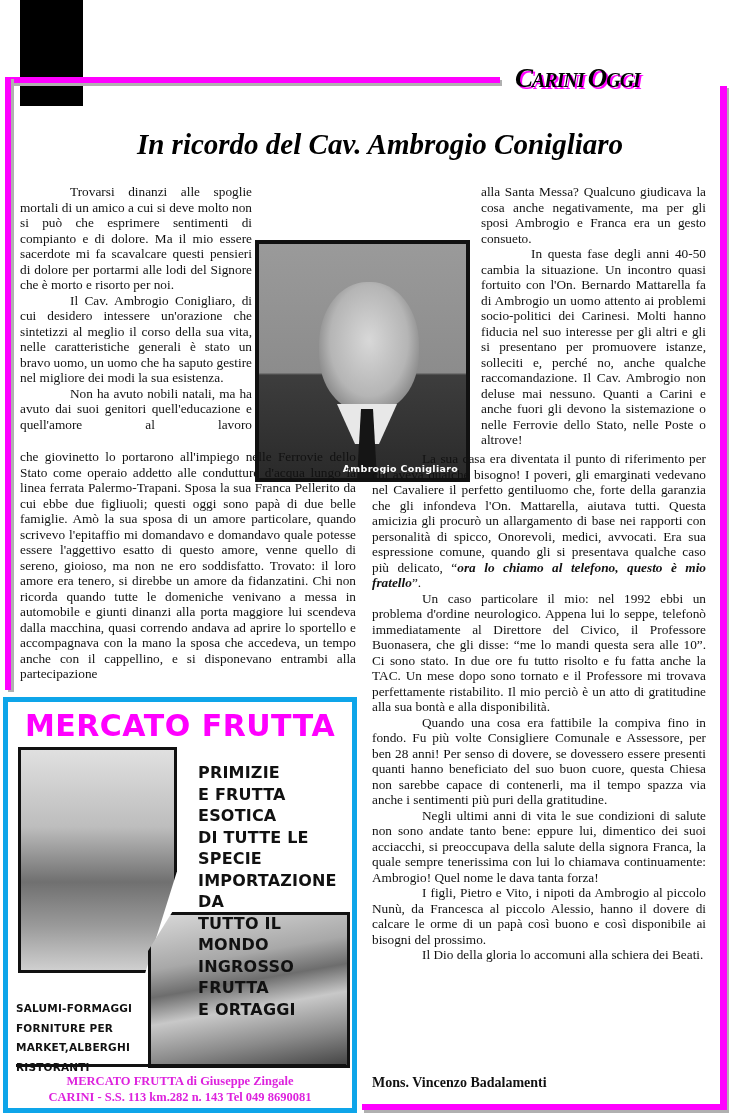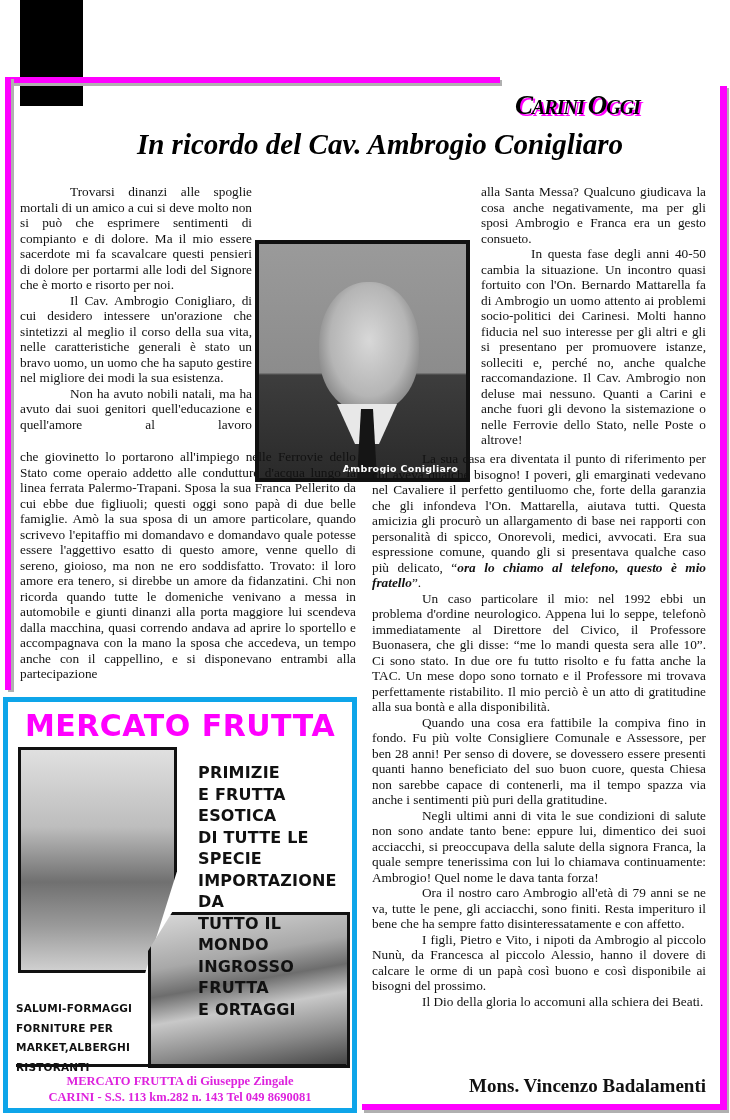--- a/index.html
+++ b/index.html
@@ -3,37 +3,37 @@
 <meta charset="utf-8">
 <style>
   html, body { margin:0; padding:0; background:#ffffff; }
   body { width:730px; height:1120px; position:relative; overflow:hidden; font-family:"Liberation Serif", serif; color:#111; }
   .abs { position:absolute; }
   .black-square { left:20px; top:0; width:63px; height:106px; background:#000; }
   .frame-top { left:5px; top:77px; width:495px; height:6px; background:#ff00ff; box-shadow:2px 3px 0 #b0b0b0; }
   .frame-left { left:5px; top:77px; width:6px; height:613px; background:#ff00ff; box-shadow:3px 2px 0 #b0b0b0; }
   .frame-right { left:720px; top:86px; width:7px; height:1024px; background:#ff00ff; box-shadow:2px 2px 0 #b0b0b0; }
   .frame-bottom { left:362px; top:1104px; width:365px; height:6px; background:#ff00ff; box-shadow:2px 3px 0 #b0b0b0; }
-  .masthead { left:515px; top:63px; font-family:"Liberation Serif", serif; font-style:italic; font-weight:bold; font-size:27px; letter-spacing:-1px; color:#000; text-shadow:2px 2px 0 #ff00ff;margin-top:27px; }
+  .masthead { left:515px; top:63px; font-family:"Liberation Serif", serif; font-style:italic; font-weight:bold; font-size:27px; letter-spacing:-1px; color:#000; text-shadow:2px 2px 0 #ff00ff; }
   .masthead .sc { font-size:20px; }
   .headline { left:0; top:128px; width:760px; text-align:center; font-family:"Liberation Serif", serif; font-style:italic; font-weight:bold; font-size:29px; color:#000; }
   .txt { font-size:13.3px; line-height:15.5px; text-align:justify; }
   .txt p { margin:0; text-indent:50px; }
   .txt p.noindent { text-indent:0; }
   .col-a { left:20px; top:184px; width:232px; }
   .col-b { left:20px; top:449px; width:336px; }
   .col-c { left:481px; top:184px; width:225px; }
   .col-d { left:372px; top:451px; width:334px; }
   .photo { left:255px; top:192px; width:215px; height:242px; background:#111;margin-top:48px; }
   .photo-inner { position:absolute; left:4px; top:4px; right:4px; bottom:4px; background:linear-gradient(180deg,#9a9a9a 0%,#8c8c8c 55%,#3d3d3d 56%,#2a2a2a 100%); overflow:hidden; }
   .head { position:absolute; left:60px; top:38px; width:100px; height:130px; border-radius:48% 48% 45% 45%; background:radial-gradient(ellipse at 50% 45%, #d8d8d8 0%, #b5b5b5 55%, #5a5a5a 100%); }
   .collar { position:absolute; left:78px; top:160px; width:60px; height:40px; background:#e8e8e8; clip-path:polygon(0 0,100% 0,70% 100%,30% 100%); }
   .tie { position:absolute; left:98px; top:165px; width:20px; height:70px; background:#151515; clip-path:polygon(20% 0,80% 0,100% 100%,0 100%); }
   .photo-caption { position:absolute; right:8px; bottom:4px; font-family:"DejaVu Sans", sans-serif; font-weight:bold; font-size:9.5px; color:#fff; letter-spacing:0.3px; }
-  .signature { left:372px; top:1075px; width:334px; text-align:right; font-weight:bold; font-size:19px; }
+  .signature { left:372px; top:1075px; width:334px; text-align:left; font-weight:bold; font-size:14px; }
   .ad { left:3px; top:697px; width:344px; height:406px; border:5px solid #0ea5e9; background:#fff; }
   .ad-title { position:absolute; left:0; top:6px; width:344px; text-align:center; font-family:"DejaVu Sans", sans-serif; font-weight:bold; font-size:30px; letter-spacing:0.5px; color:#ff00ff; }
   .ad-photo1 { position:absolute; left:10px; top:45px; width:153px; height:220px; border:3px solid #111; background:linear-gradient(180deg,#e0e0e0 0%,#bdbdbd 35%,#707070 60%,#9a9a9a 80%,#cfcfcf 100%); clip-path:polygon(0 0,100% 0,100% 55%,80% 100%,0 100%); }
   .ad-photo2 { position:absolute; left:140px; top:210px; width:196px; height:150px; border:3px solid #111; background:linear-gradient(170deg,#d8d8d8 0%,#a8a8a8 30%,#6d6d6d 45%,#c8c8c8 60%,#8a8a8a 80%,#444 100%); clip-path:polygon(12% 0,100% 0,100% 100%,0 100%,0 25%); }
   .ad-list { position:absolute; left:190px; top:60px; width:150px; font-family:"DejaVu Sans", sans-serif; font-weight:bold; font-size:16px; line-height:21.5px; color:#111; letter-spacing:0.2px; }
   .ad-list2 { position:absolute; left:8px; top:283px; width:135px; font-family:"DejaVu Sans", sans-serif; font-weight:bold; font-size:10.5px; line-height:19.5px; color:#111; letter-spacing:0.2px;margin-top:14px; }
   .ad-rule { position:absolute; left:8px; top:362px; width:330px; height:3px; background:#111; }
   .ad-footer { position:absolute; left:0; top:371px; width:344px; text-align:center; font-weight:bold; font-size:12.5px; line-height:16px; color:#dd22dd; }
   .bold-it { font-weight:bold; font-style:italic; }
 </style>
@@ -72,21 +72,20 @@
 <div class="abs txt col-c">
   <p class="noindent">alla Santa Messa? Qualcuno giudicava la cosa anche negativamente, ma per gli sposi Ambrogio e Franca era un gesto consueto.</p>
   <p>In questa fase degli anni 40-50 cambia la situazione. Un incontro quasi fortuito con l'On. Bernardo Mattarella fa di Ambrogio un uomo attento ai problemi socio-politici dei Carinesi. Molti hanno fiducia nel suo interesse per gli altri e gli si presentano per promuovere istanze, solleciti e, perché no, anche qualche raccomandazione. Il Cav. Ambrogio non deluse mai nessuno. Quanti a Carini e anche fuori gli devono la sistemazione o nelle Ferrovie dello Stato, nelle Poste o altrove!</p>
 </div>
 
 <div class="abs txt col-d">
   <p><span>La sua casa era diventata il punto di riferimento per chi aveva qualche bisogno! I poveri, gli emarginati vedevano nel Cavaliere il perfetto gentiluomo che, forte della garanzia che gli infondeva l'On. Mattarella, aiutava tutti. Questa amicizia gli procurò un allargamento di base nei rapporti con personalità di spicco, Onorevoli, medici, avvocati. Era sua espressione comune, quando gli si presentava qualche caso più delicato, “</span><span class="bold-it">ora lo chiamo al telefono, questo è mio fratello</span><span>”.</span></p>
   <p>Un caso particolare il mio: nel 1992 ebbi un problema d'ordine neurologico. Appena lui lo seppe, telefonò immediatamente al Direttore del Civico, il Professore Buonasera, che gli disse: “me lo mandi questa sera alle 10”. Ci sono stato. In due ore fu tutto risolto e fu fatta anche la TAC. Un mese dopo sono tornato e il Professore mi trovava perfettamente ristabilito. Il mio perciò è un atto di gratitudine alla sua bontà e alla disponibilità.</p>
   <p>Quando una cosa era fattibile la compiva fino in fondo. Fu più volte Consigliere Comunale e Assessore, per ben 28 anni! Per senso di dovere, se dovessero essere presenti quanti hanno beneficiato del suo buon cuore, questa Chiesa non sarebbe capace di contenerli, ma il tempo spazza via anche i sentimenti più puri della gratitudine.</p>
   <p>Negli ultimi anni di vita le sue condizioni di salute non sono andate tanto bene: eppure lui, dimentico dei suoi acciacchi, si preoccupava della salute della signora Franca, la quale sempre tenerissima con lui lo chiamava continuamente: Ambrogio! Quel nome le dava tanta forza!</p>
-  <p>Ora il nostro caro Ambrogio all'età di 79 anni se ne va, tutte le pene, gli acciacchi, sono finiti. Resta imperituro il bene che ha sempre fatto disinteressatamente e con affetto.</p>
   <p>I figli, Pietro e Vito, i nipoti da Ambrogio al piccolo Nunù, da Francesca al piccolo Alessio, hanno il dovere di calcare le orme di un papà così buono e così disponibile ai bisogni del prossimo.</p>
   <p>Il Dio della gloria lo accomuni alla schiera dei Beati.</p>
 </div>
 
 <div class="abs signature">Mons. Vincenzo Badalamenti</div>
 
 <div class="abs ad">
   <div class="ad-title">MERCATO FRUTTA</div>
   <div class="ad-photo1"></div>
   <div class="ad-photo2"></div>

